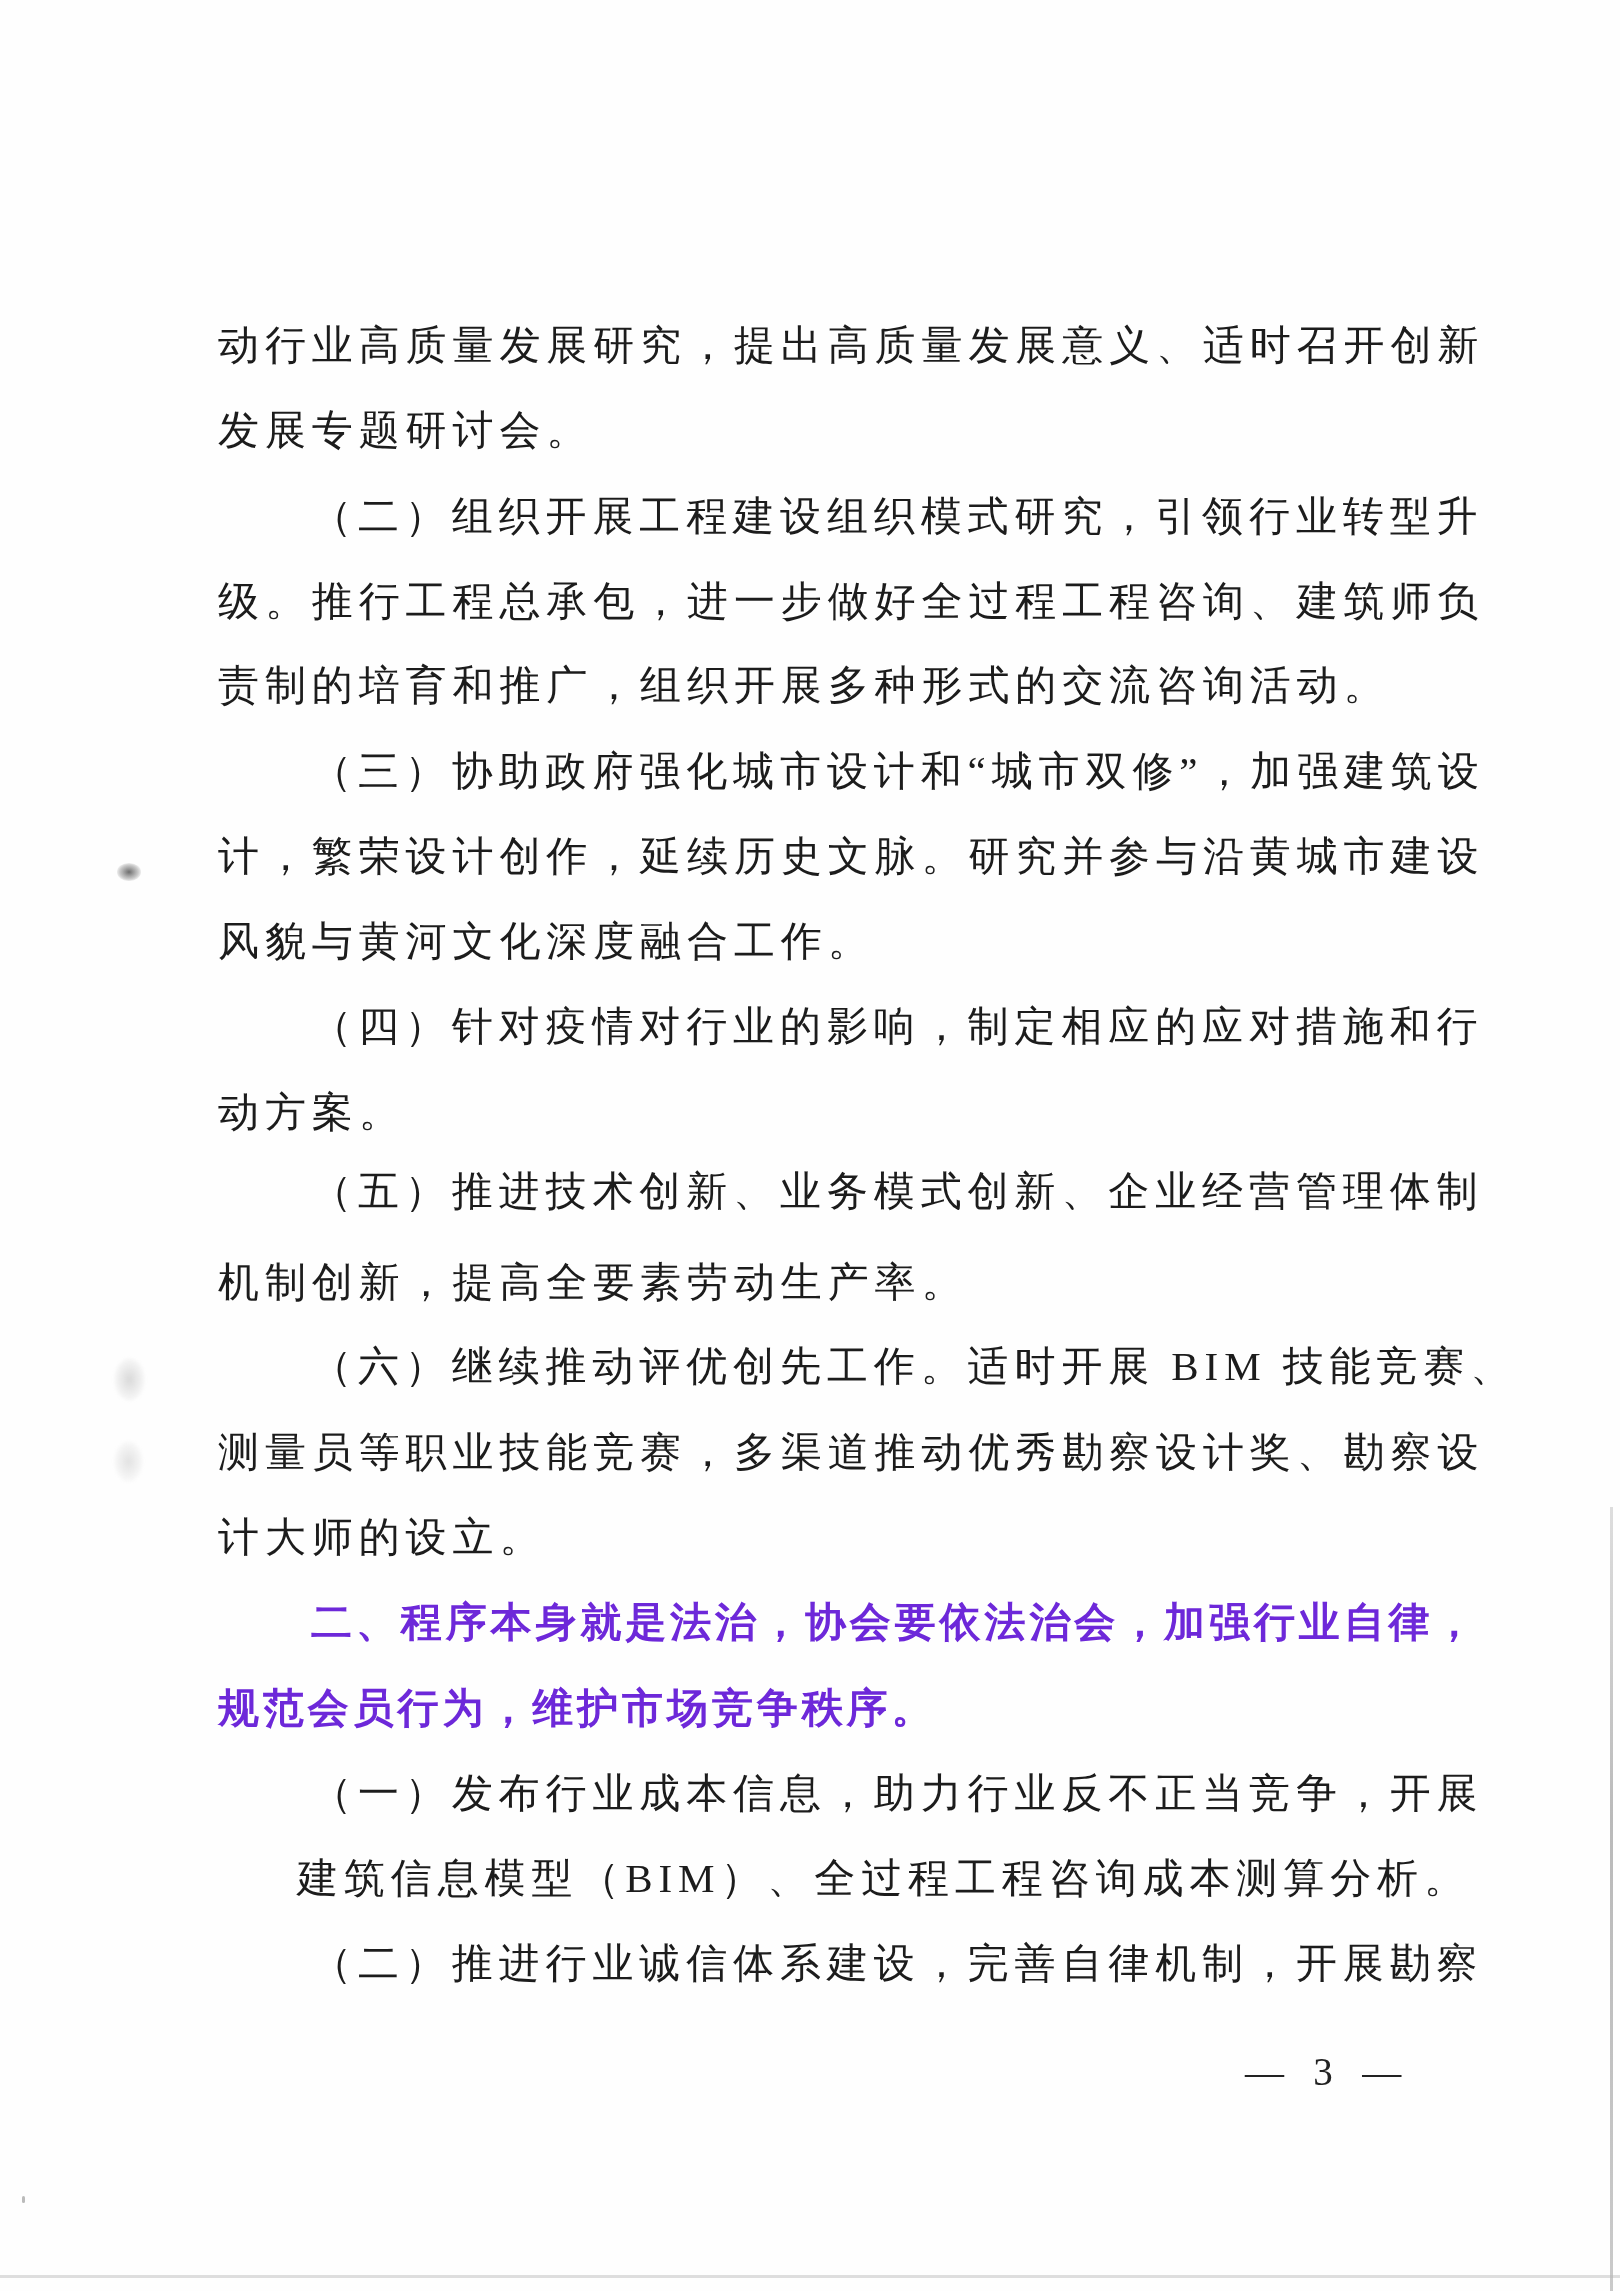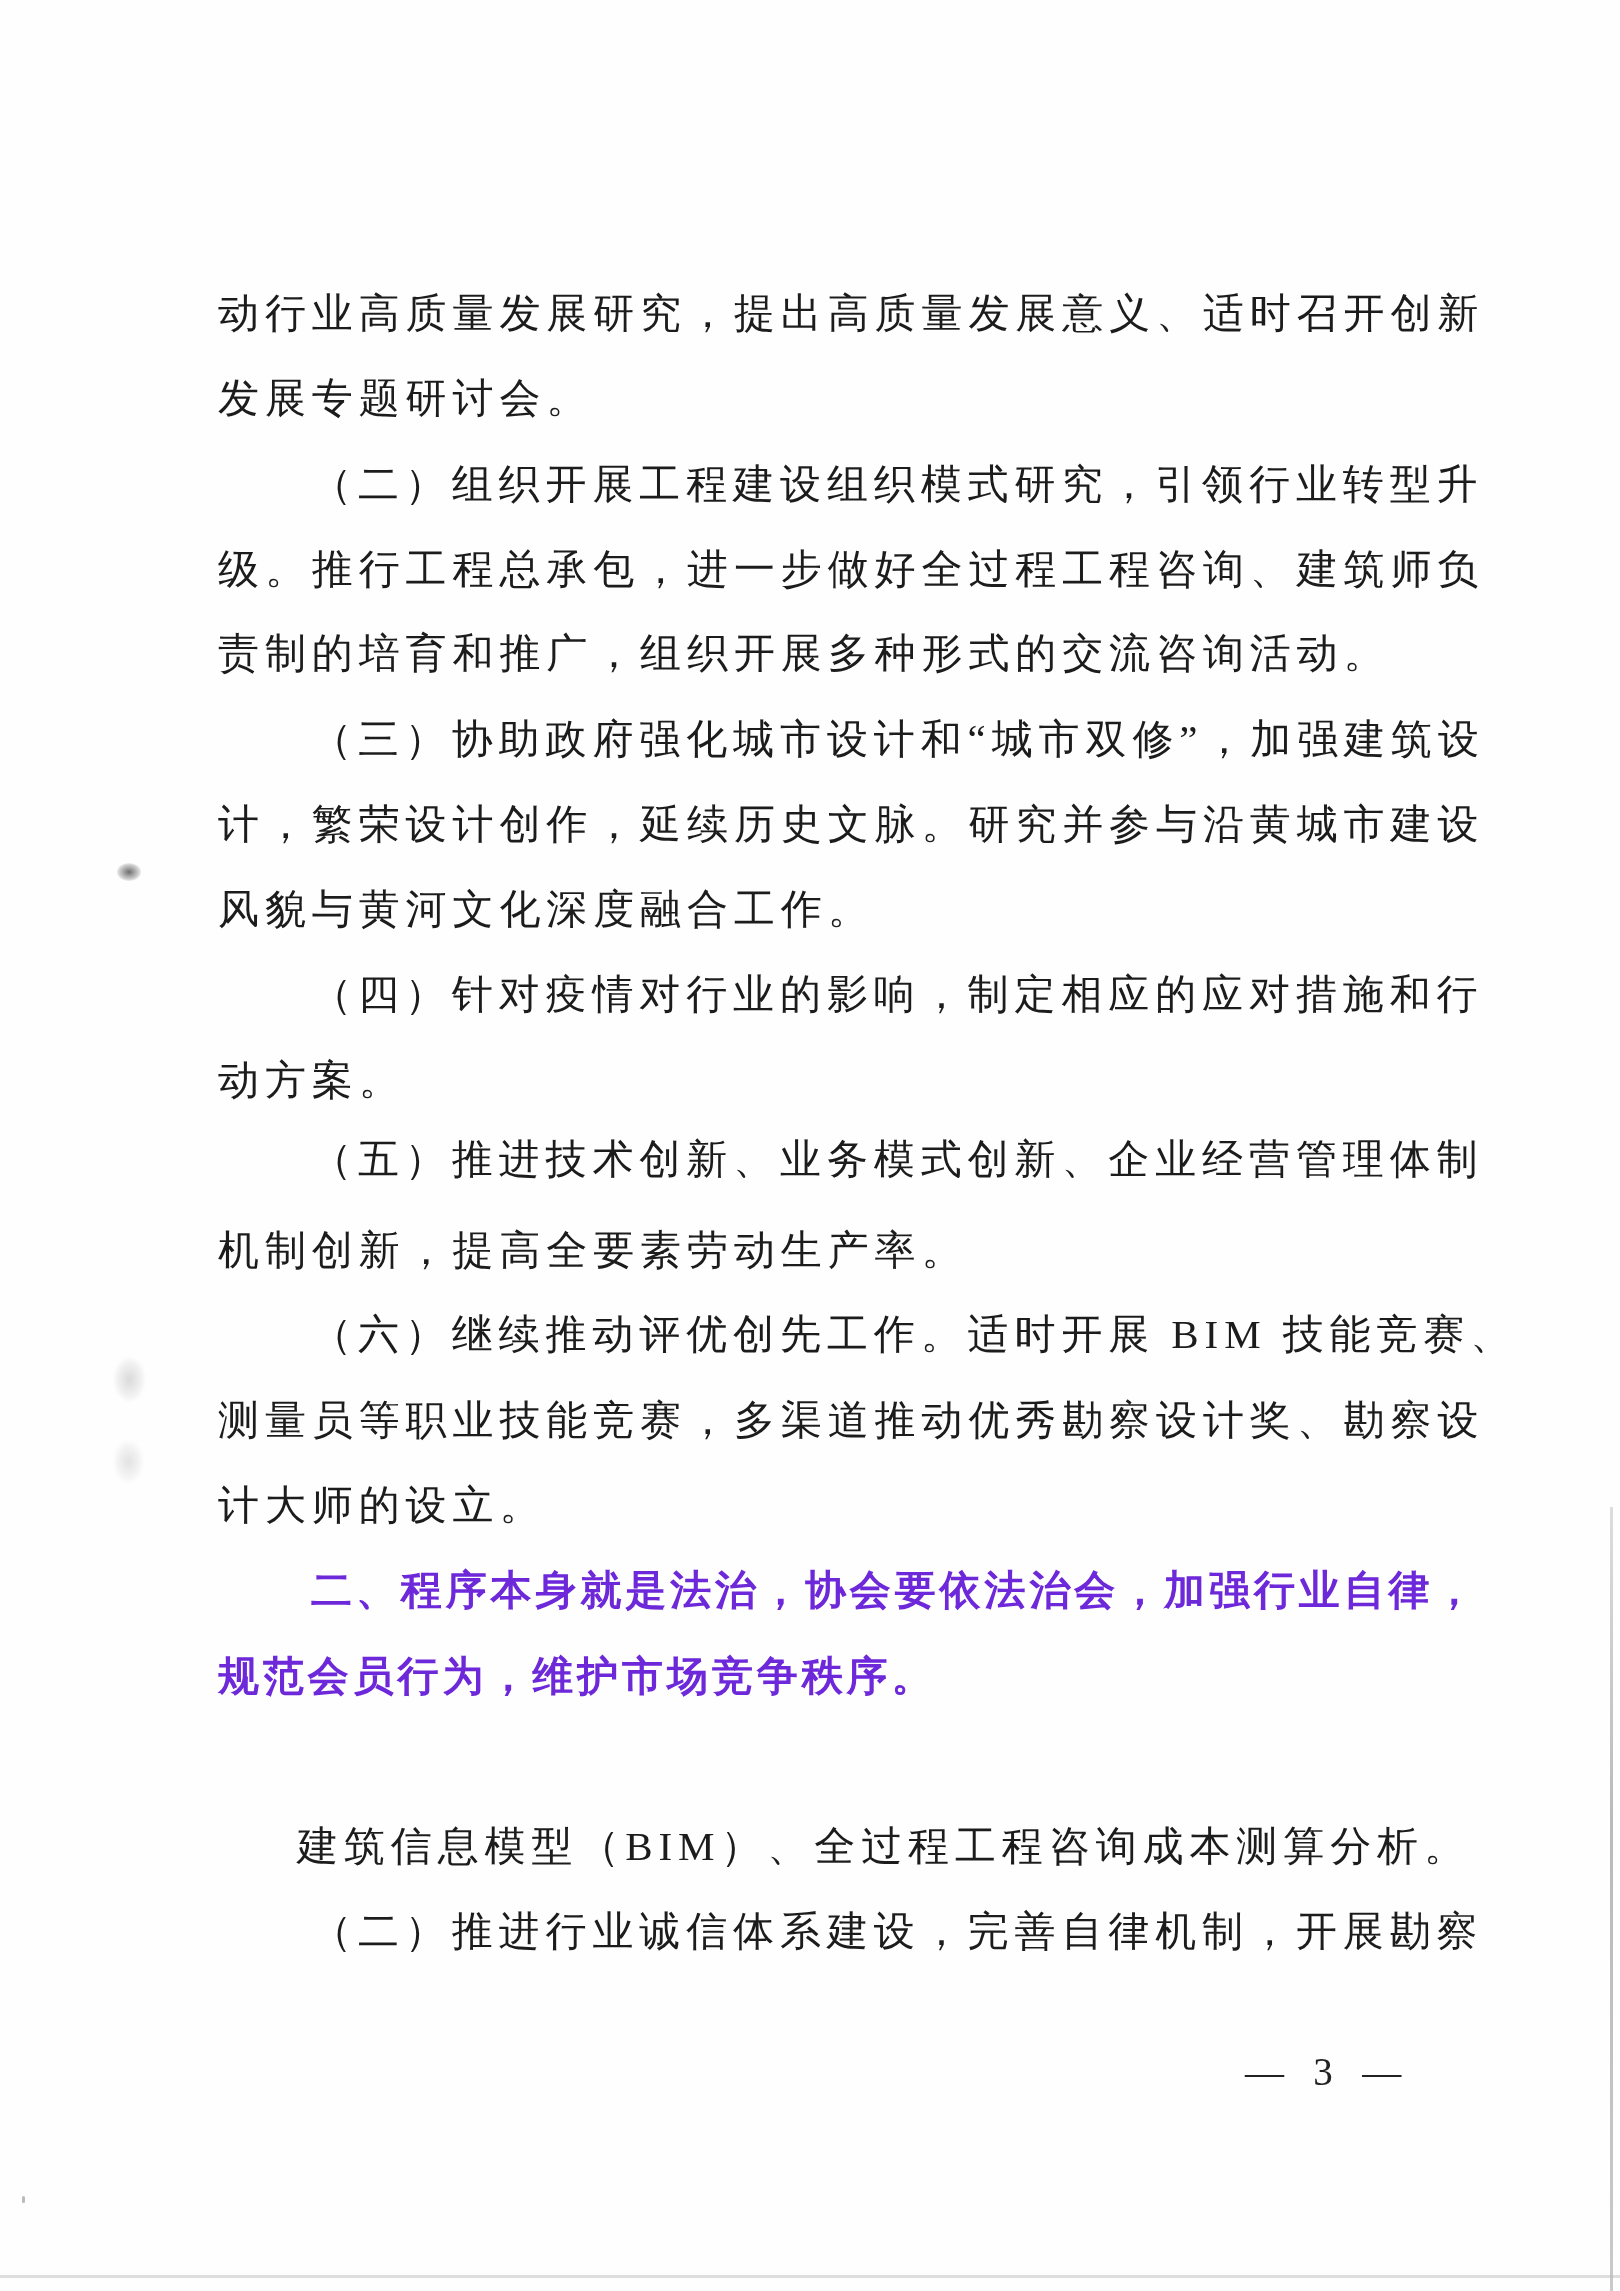--- a/index.html
+++ b/index.html
@@ -18,20 +18,21 @@
   .line {
     position: absolute;
     left: 218px;
     height: 49px;
     white-space: nowrap;
     font-size: 41px;
     line-height: 47px;
     letter-spacing: 5.9px;
     color: #1c1c1c;
     font-family: "Liberation Serif", "DejaVu Serif", serif;
+    margin-top: 32px;
   }
   .line.indent { padding-left: 93px; }
   .line.indent-sm { padding-left: 79px; }
   .line.bold {
     font-family: "Liberation Sans", "DejaVu Sans", sans-serif;
     font-weight: 700;
     letter-spacing: 3.9px;
     color: #6d28d9;
   }
   .page-number {
@@ -127,20 +128,21 @@
   <div class="line" style="top:886px">风貌与黄河文化深度融合工作。</div>
   <div class="line indent" style="top:971px">（四）针对疫情对行业的影响，制定相应的应对措施和行</div>
   <div class="line" style="top:1057px">动方案。</div>
   <div class="line indent" style="top:1136px">（五）推进技术创新、业务模式创新、企业经营管理体制</div>
   <div class="line indent" style="top:1311px">（六）继续推动评优创先工作。适时开展 BIM 技能竞赛、</div>
   <div class="line" style="top:1227px">机制创新，提高全要素劳动生产率。</div>
   <div class="line" style="top:1397px">测量员等职业技能竞赛，多渠道推动优秀勘察设计奖、勘察设</div>
   <div class="line" style="top:1482px">计大师的设立。</div>
   <div class="line indent bold" style="top:1567px">二、程序本身就是法治，协会要依法治会，加强行业自律，</div>
   <div class="line bold" style="top:1653px">规范会员行为，维护市场竞争秩序。</div>
+  <div class="line indent" style="top:1738px">（一）发布行业成本信息，助力行业反不正当竞争，开展</div>
   <div class="line indent-sm" style="top:1823px">建筑信息模型（BIM）、全过程工程咨询成本测算分析。</div>
   <div class="line indent" style="top:1908px">（二）推进行业诚信体系建设，完善自律机制，开展勘察</div>
 
   <div class="page-number">— 3 —</div>
 
   <div class="smudge-dark"></div>
   <div class="smudge-light-1"></div>
   <div class="smudge-light-2"></div>
   <div class="scan-edge-right"></div>
   <div class="scan-edge-bottom"></div>

